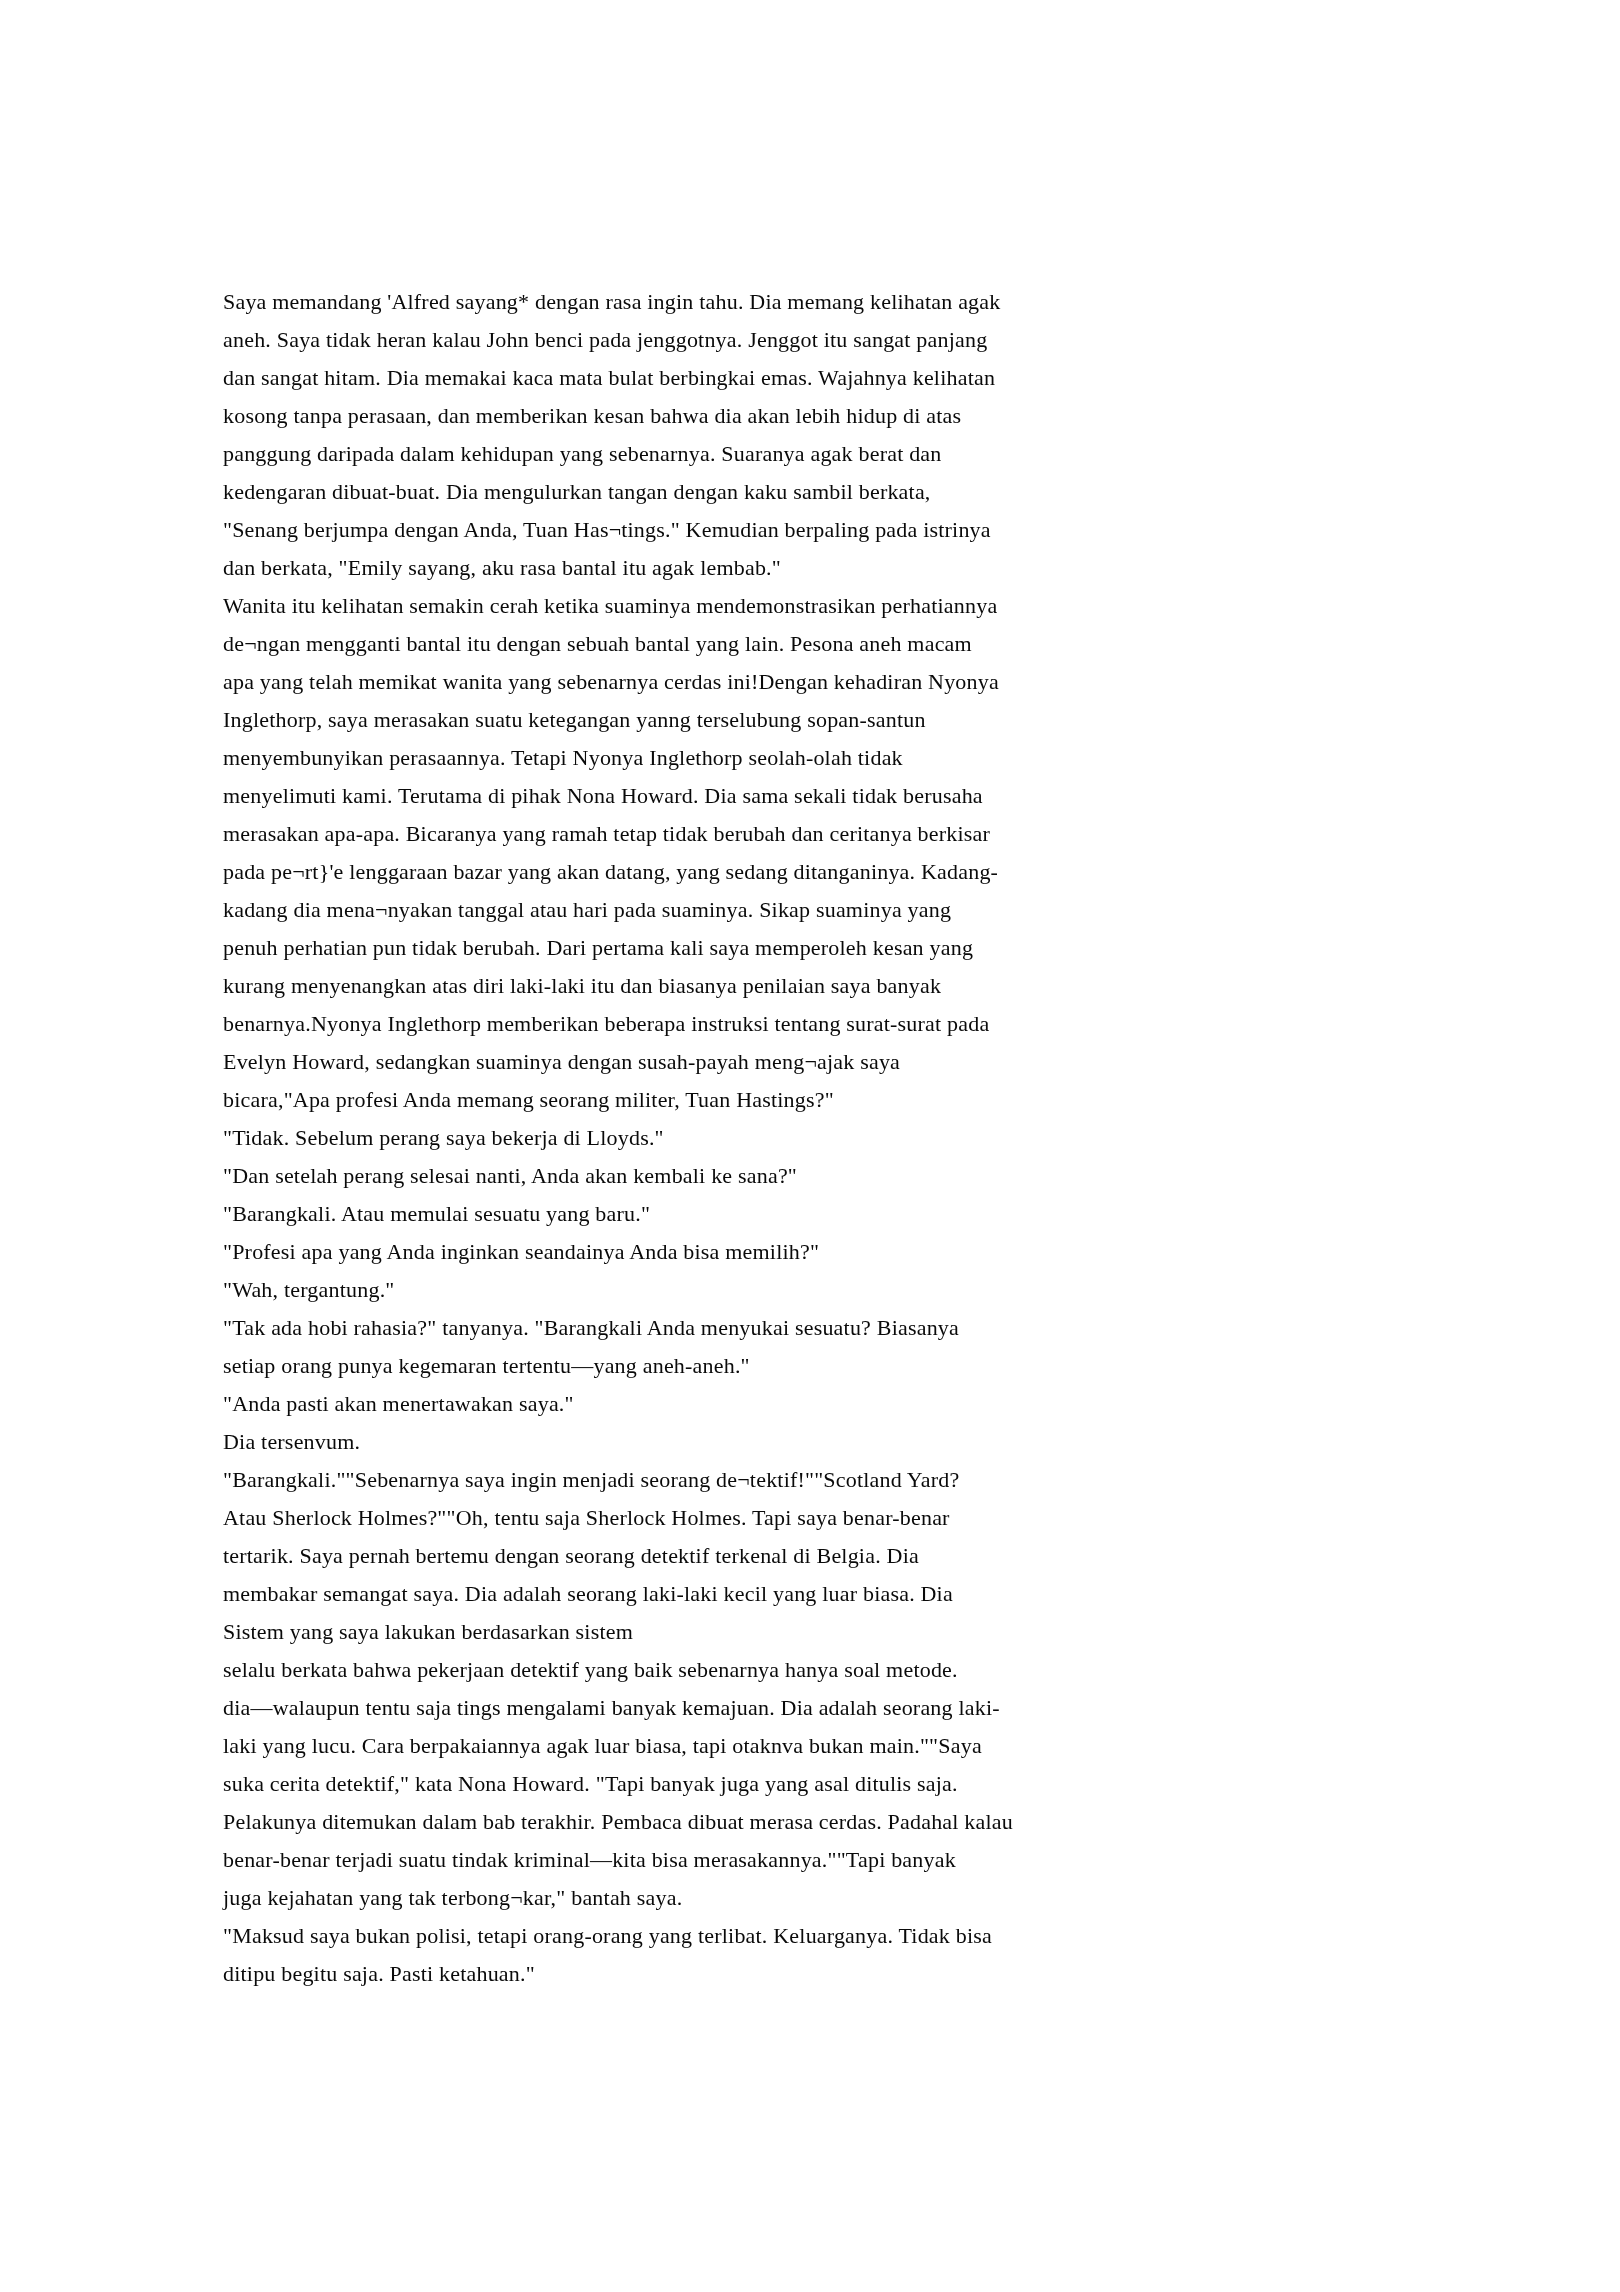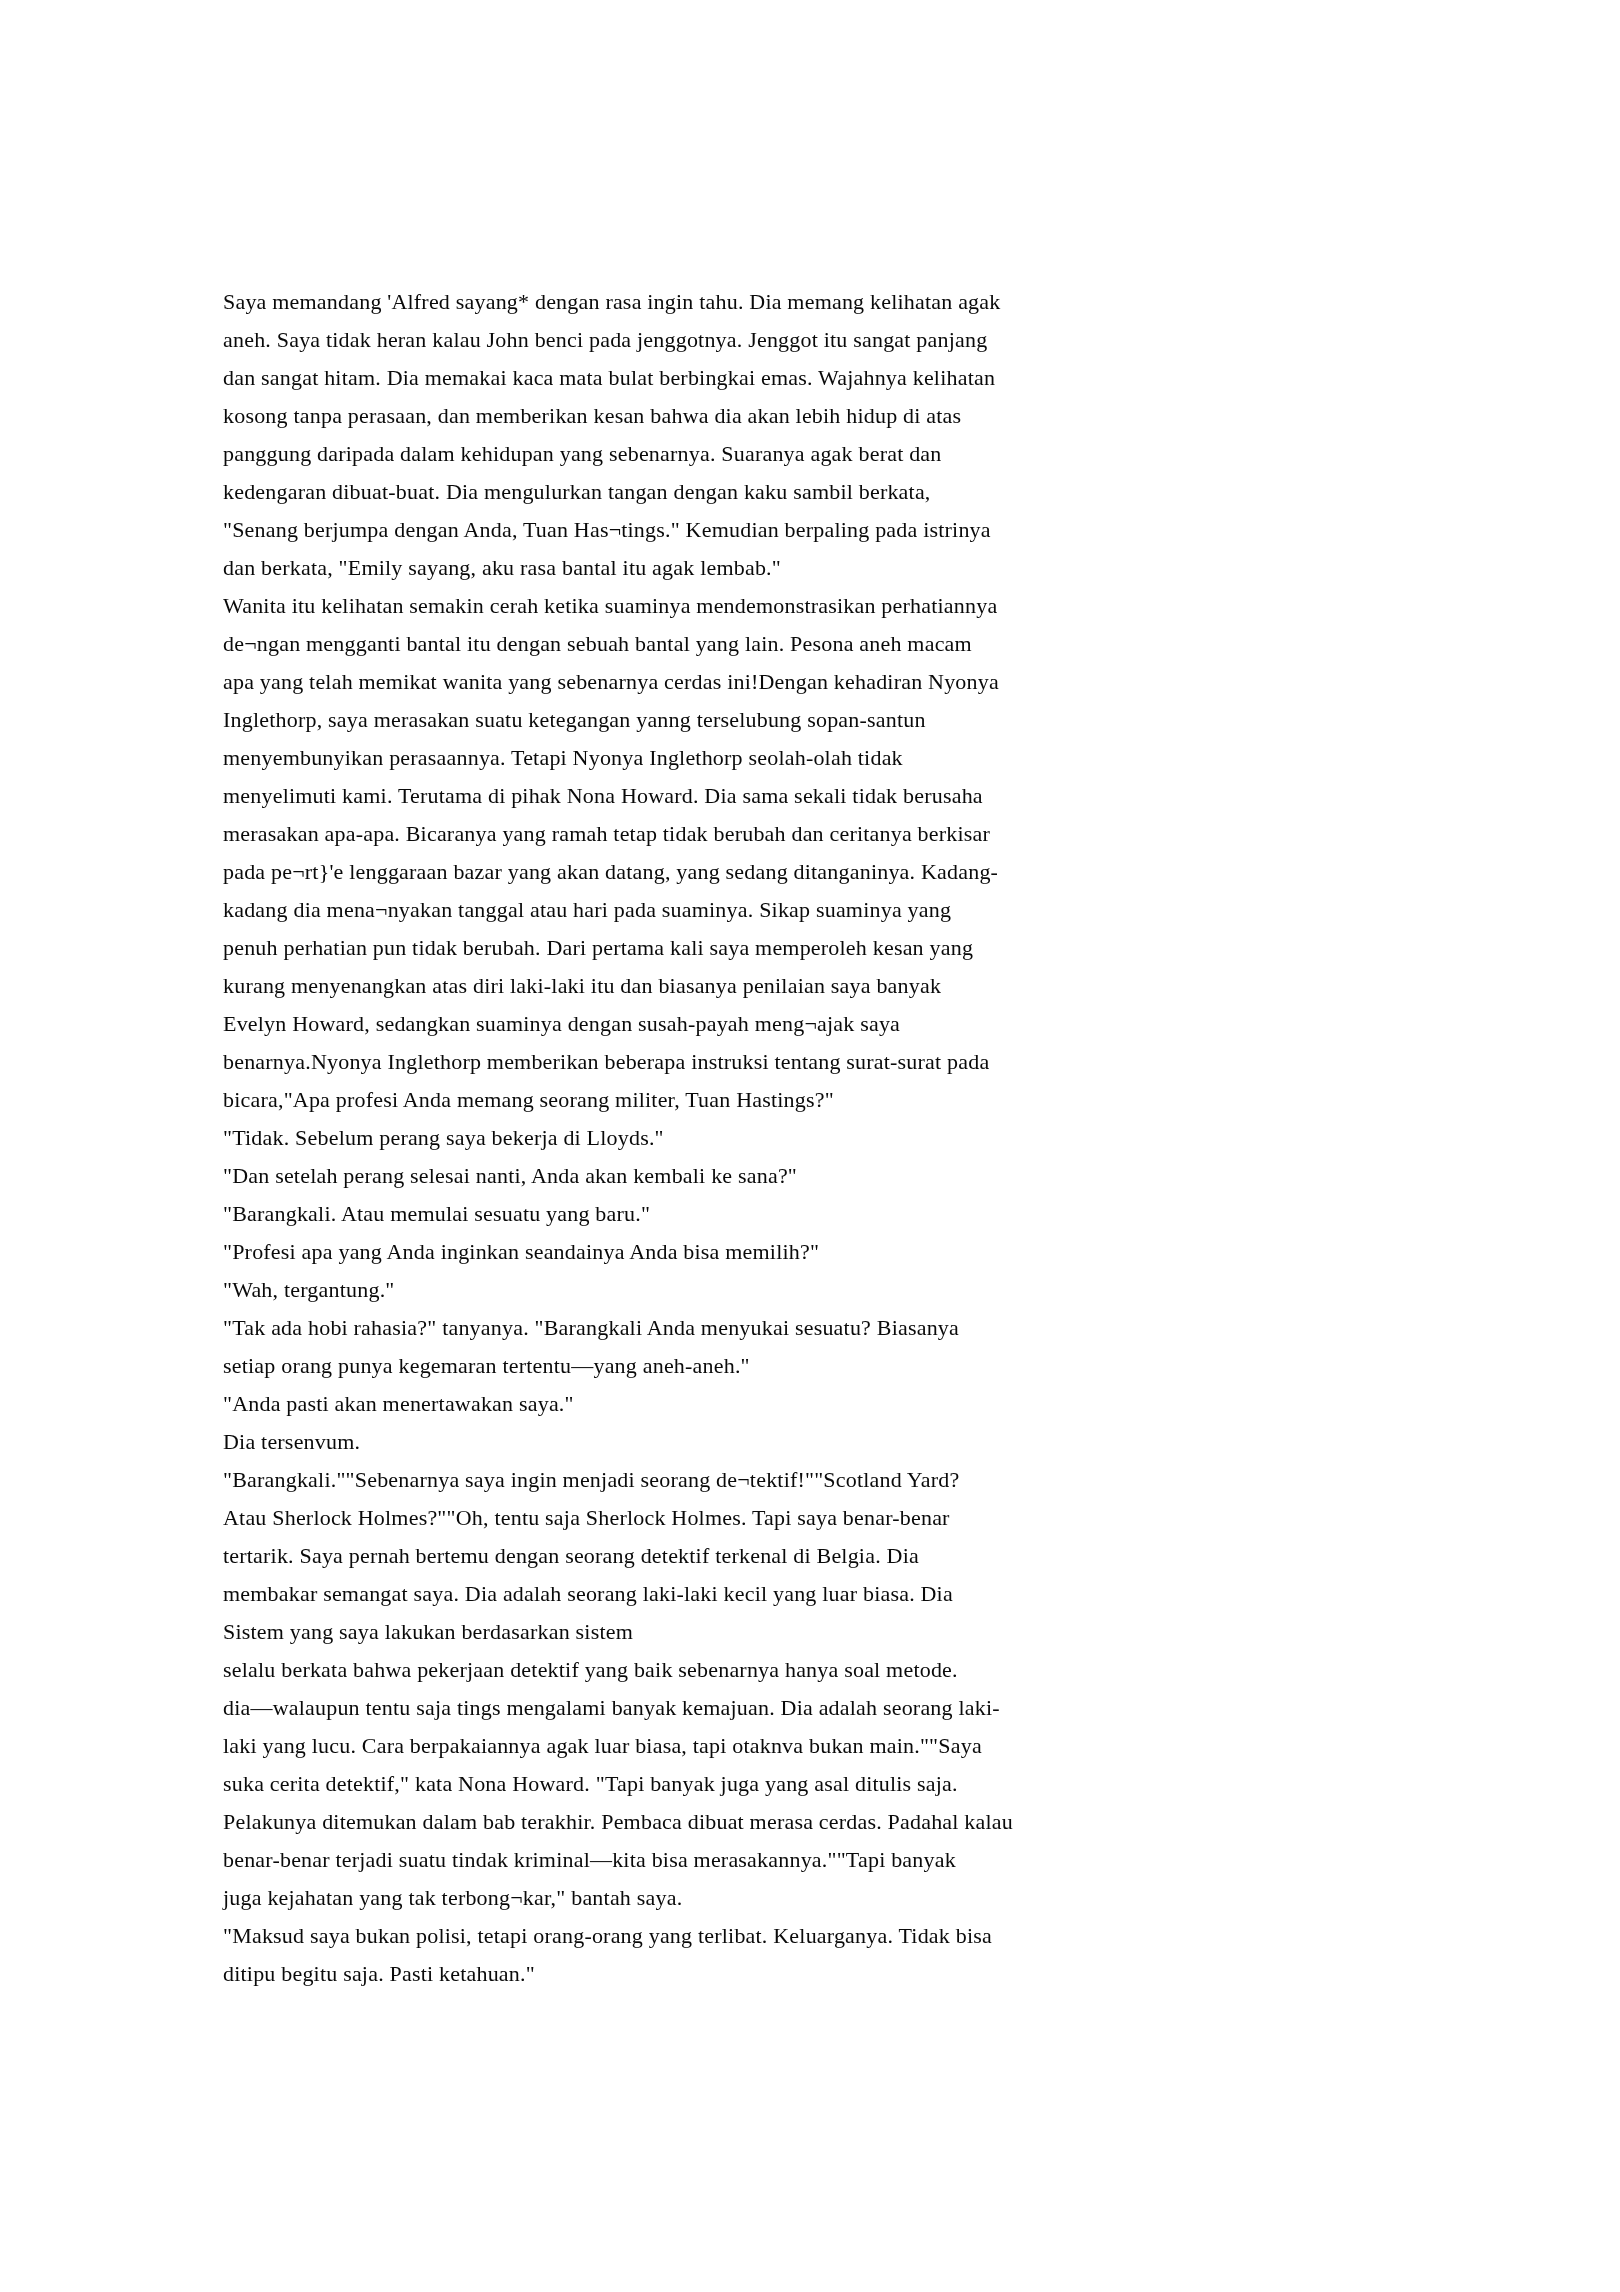--- a/index.html
+++ b/index.html
@@ -47,22 +47,22 @@
       <div class="text-line">de¬ngan mengganti bantal itu dengan sebuah bantal yang lain. Pesona aneh macam</div>
       <div class="text-line">apa yang telah memikat wanita yang sebenarnya cerdas ini!Dengan kehadiran Nyonya</div>
       <div class="text-line">Inglethorp, saya merasakan suatu ketegangan yanng terselubung sopan-santun</div>
       <div class="text-line">menyembunyikan perasaannya. Tetapi Nyonya Inglethorp seolah-olah tidak</div>
       <div class="text-line">menyelimuti kami. Terutama di pihak Nona Howard. Dia sama sekali tidak berusaha</div>
       <div class="text-line">merasakan apa-apa. Bicaranya yang ramah tetap tidak berubah dan ceritanya berkisar</div>
       <div class="text-line">pada pe¬rt}'e lenggaraan bazar yang akan datang, yang sedang ditanganinya. Kadang-</div>
       <div class="text-line">kadang dia mena¬nyakan tanggal atau hari pada suaminya. Sikap suaminya yang</div>
       <div class="text-line">penuh perhatian pun tidak berubah. Dari pertama kali saya memperoleh kesan yang</div>
       <div class="text-line">kurang menyenangkan atas diri laki-laki itu dan biasanya penilaian saya banyak</div>
+      <div class="text-line">benarnya.Nyonya Inglethorp memberikan beberapa instruksi tentang surat-surat pada</div>
       <div class="text-line">Evelyn Howard, sedangkan suaminya dengan susah-payah meng¬ajak saya</div>
-      <div class="text-line">benarnya.Nyonya Inglethorp memberikan beberapa instruksi tentang surat-surat pada</div>
       <div class="text-line">bicara,"Apa profesi Anda memang seorang militer, Tuan Hastings?"</div>
       <div class="text-line">"Tidak. Sebelum perang saya bekerja di Lloyds."</div>
       <div class="text-line">"Dan setelah perang selesai nanti, Anda akan kembali ke sana?"</div>
       <div class="text-line">"Barangkali. Atau memulai sesuatu yang baru."</div>
       <div class="text-line">"Profesi apa yang Anda inginkan seandainya Anda bisa memilih?"</div>
       <div class="text-line">"Wah, tergantung."</div>
       <div class="text-line">"Tak ada hobi rahasia?" tanyanya. "Barangkali Anda menyukai sesuatu? Biasanya</div>
       <div class="text-line">setiap orang punya kegemaran tertentu—yang aneh-aneh."</div>
       <div class="text-line">"Anda pasti akan menertawakan saya."</div>
       <div class="text-line">Dia tersenvum.</div>

